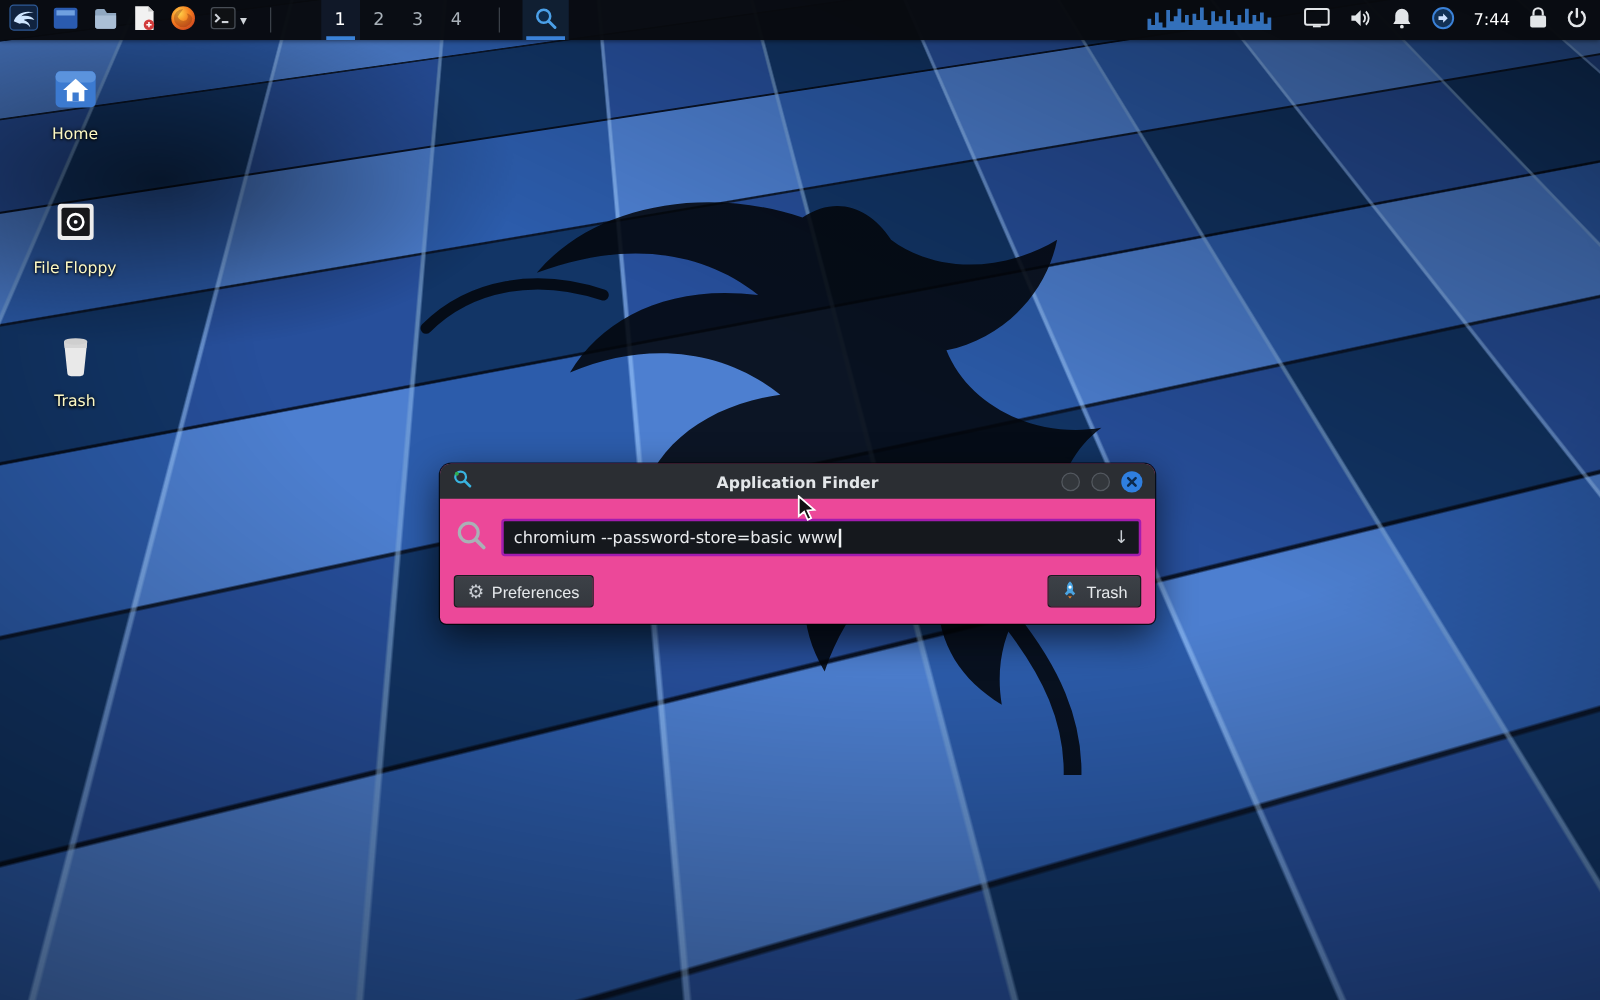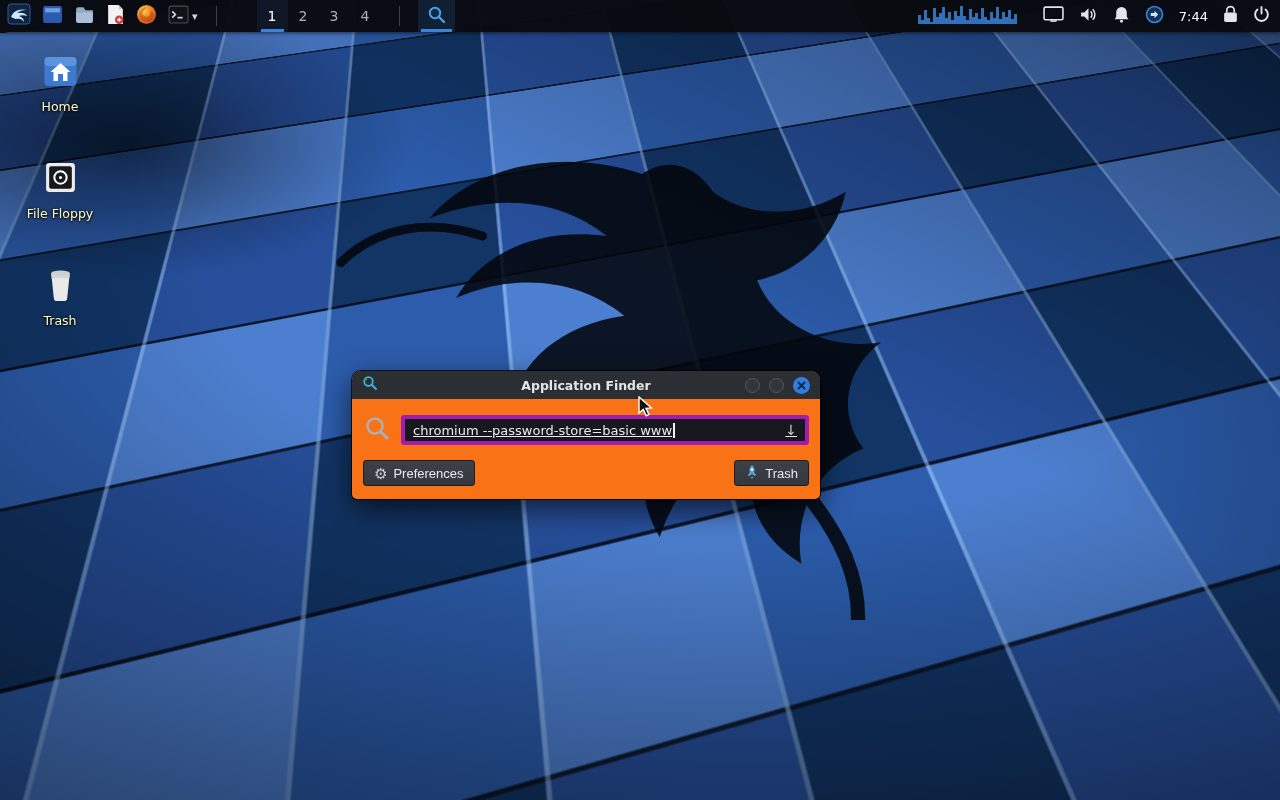--- a/index.html
+++ b/index.html
@@ -47,39 +47,39 @@
   .clock { font-size:13px; color:#ffffff; }
   .chevron { color:#cfd4da; font-size:11px; margin-left:3px; }
 
   
   #desktop-icons { position:absolute; left:16px; top:54px; width:88px; display:flex; flex-direction:column; gap:46px; z-index:5; }
   .dicon { display:flex; flex-direction:column; align-items:center; cursor:default; }
   .dicon .lbl { margin-top:7px; font-size:12.5px; color:#fef9c3; text-shadow:0 1px 2px #000, 0 0 4px #000; }
 
   
   #finder {
-    position:absolute; left:352px; top:371px; width:468px; z-index:20;
-    background:#f97316; border-radius:9px 9px 5px 5px;
+    position:absolute; left:352px; top:371px; width:572px; z-index:20;
+    background:#ec4899; border-radius:9px 9px 5px 5px;
     box-shadow:0 10px 30px rgba(0,0,0,.65), 0 0 0 1px rgba(0,0,0,.8);
   }
   #finder .titlebar {
     height:28px; background:#2b2e33; border-radius:9px 9px 0 0;
     display:flex; align-items:center; position:relative; padding:0 10px;
   }
   #finder .title { position:absolute; left:0; right:0; text-align:center;
     font-size:12.5px; font-weight:bold; color:#e3e6e9; }
   .tb-buttons { margin-left:auto; display:flex; align-items:center; gap:9px; z-index:1; }
   .circle-btn { width:15px; height:15px; border-radius:50%; background:#33373c; border:1px solid #53585f; }
   .close-btn { width:17px; height:17px; border-radius:50%; background:#2f7fe0;
     display:flex; align-items:center; justify-content:center; border:none; }
   #finder .body { padding:15px 11px 13px; }
   .input-row { display:flex; align-items:center; gap:10px; }
   .cmd-input {
-    flex:1; height:30px; background:#15181d; border:4px solid #a21caf; border-radius:3px;
-    display:flex; align-items:center; padding:0 8px; color:#e8eaed; font-size:13px;text-decoration:underline;
+    flex:1; height:30px; background:#15181d; border:2px solid #a21caf; border-radius:3px;
+    display:flex; align-items:center; padding:0 8px; color:#e8eaed; font-size:13px;
   }
   .cmd-text { white-space:pre; }
   .caret { display:inline-block; width:1.5px; height:15px; background:#f0f2f4; margin-left:1px; vertical-align:middle; }
   .combo-arrow { margin-left:auto; color:#c8cdd3; font-size:14px; padding-left:8px; }
   .btn-row { margin-top:14px; display:flex; justify-content:space-between; }
   .btn {
     display:flex; align-items:center; gap:6px; padding:3px 10px; height:26px;
     background:linear-gradient(#3c4147,#34383e); border:1px solid #1a1d21; border-radius:3px;
     color:#e6e9ec; font-size:13px;
   }

